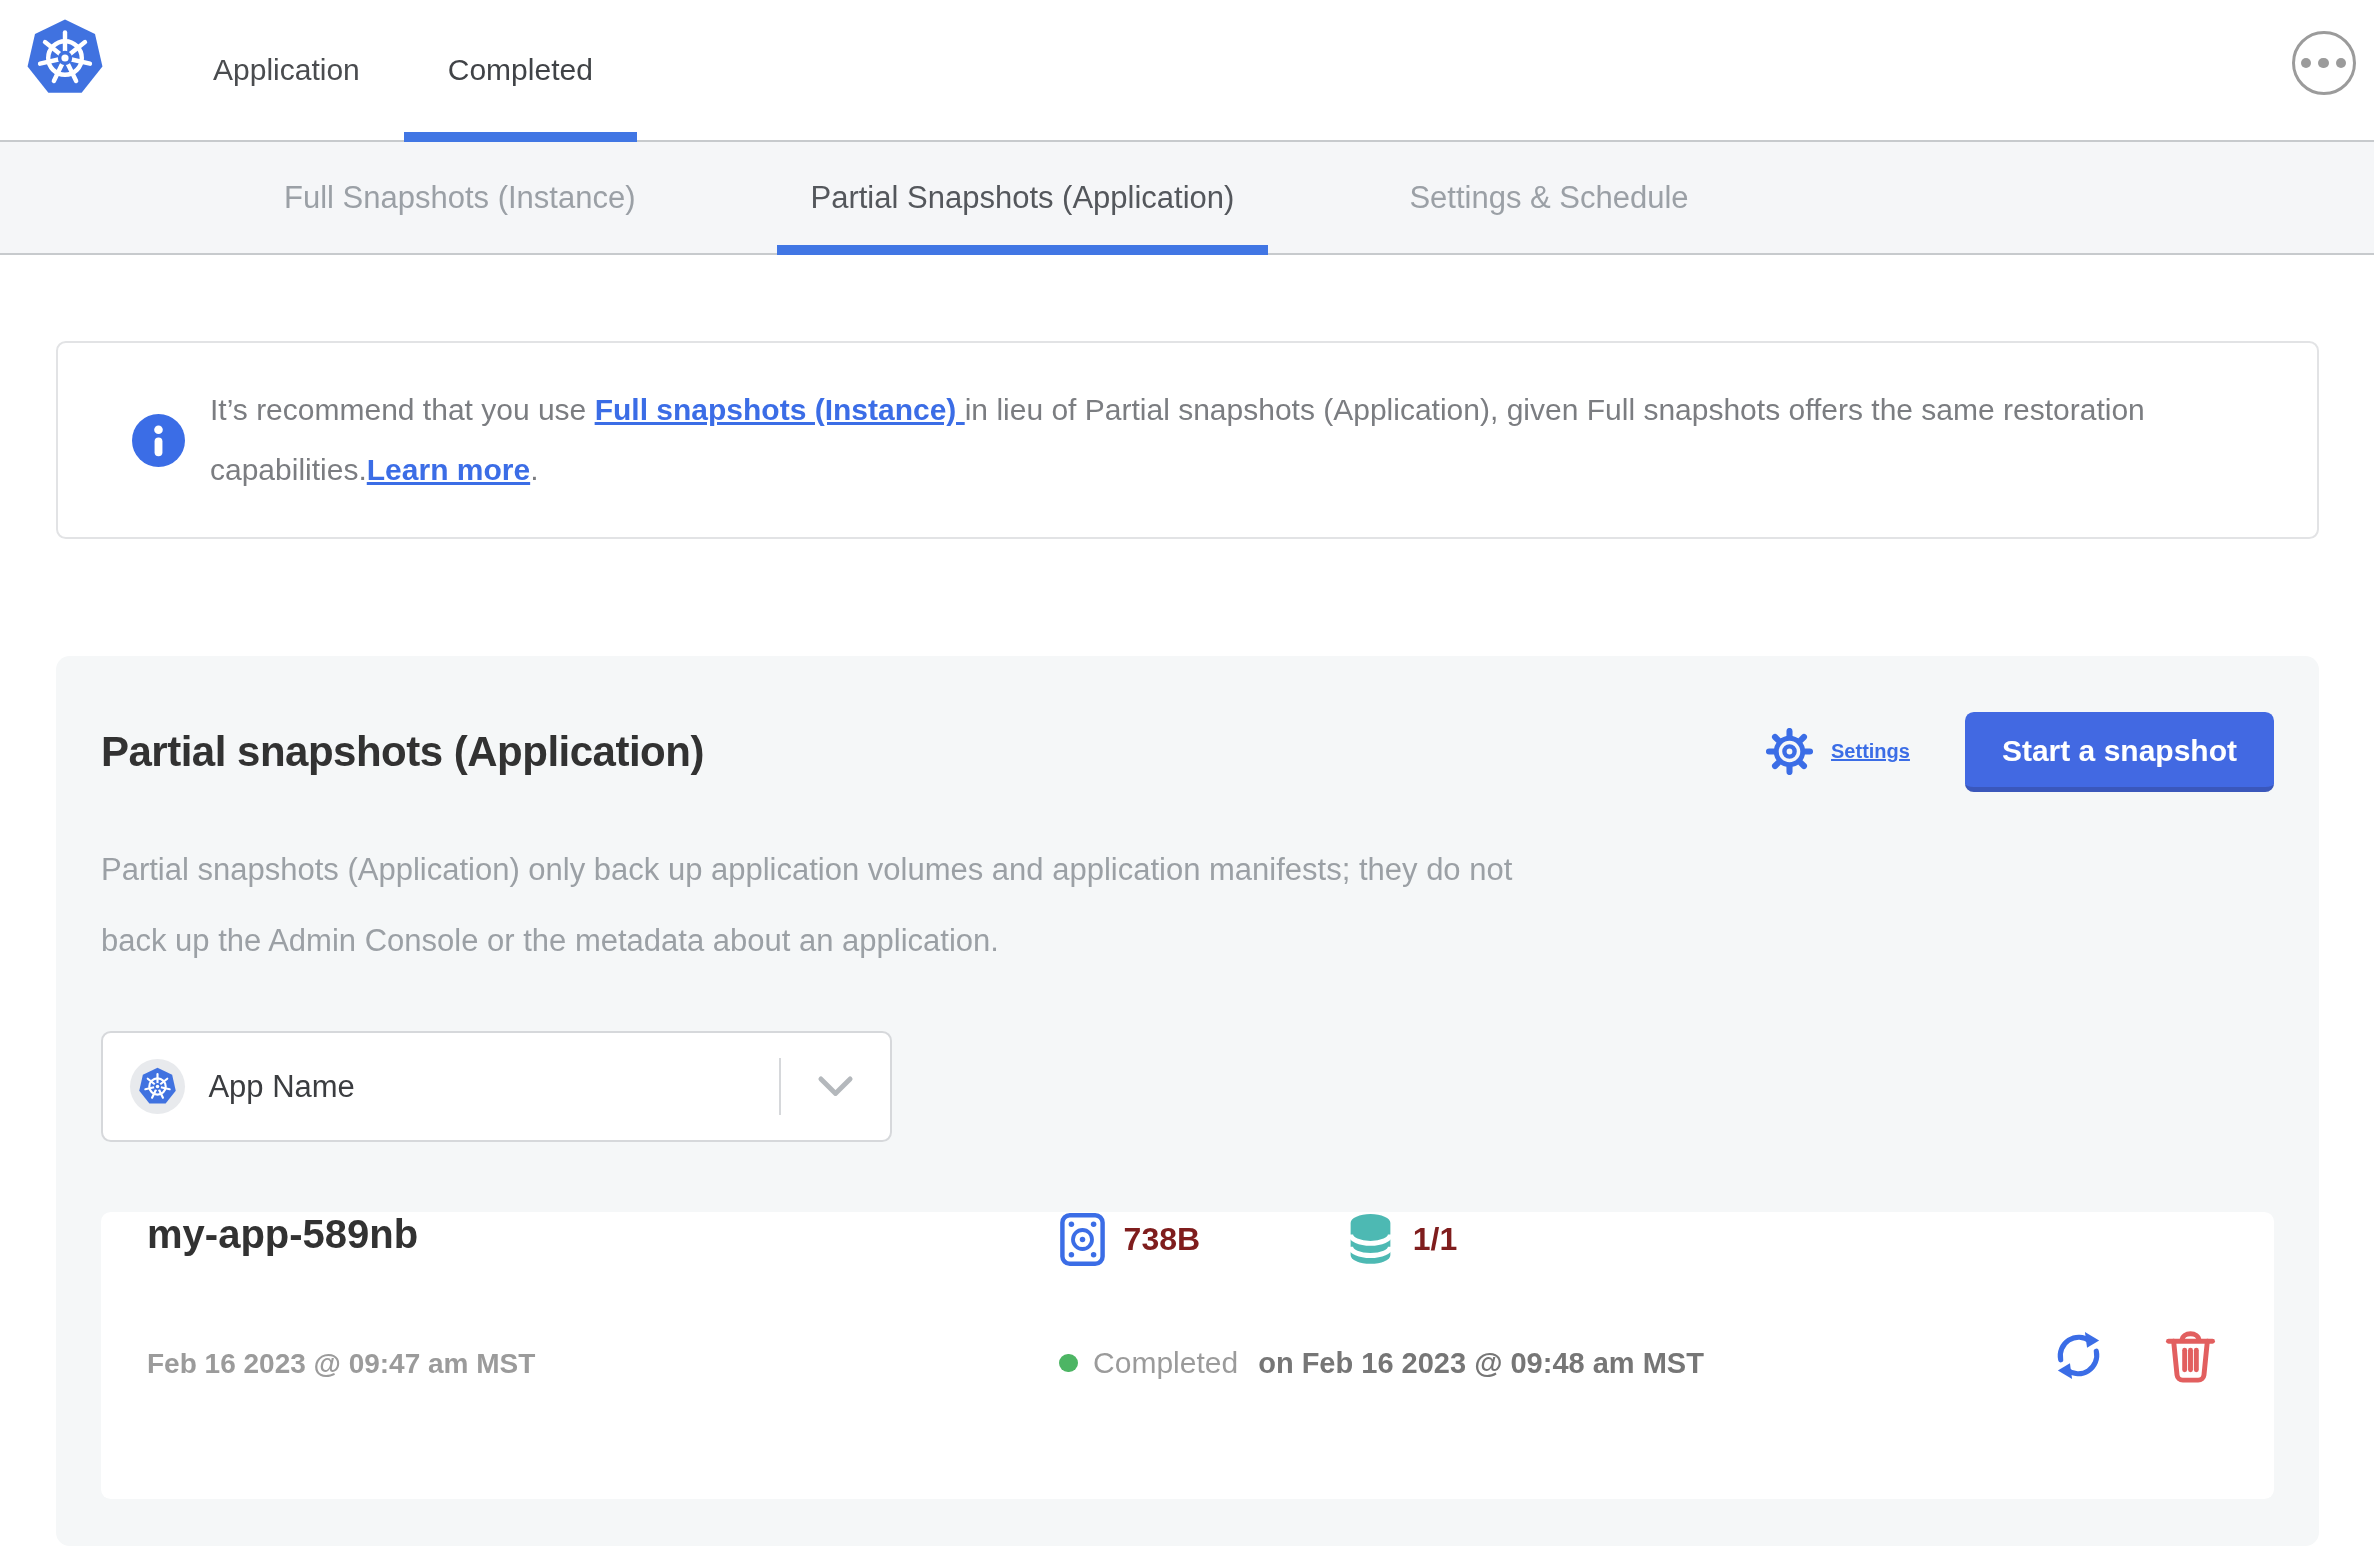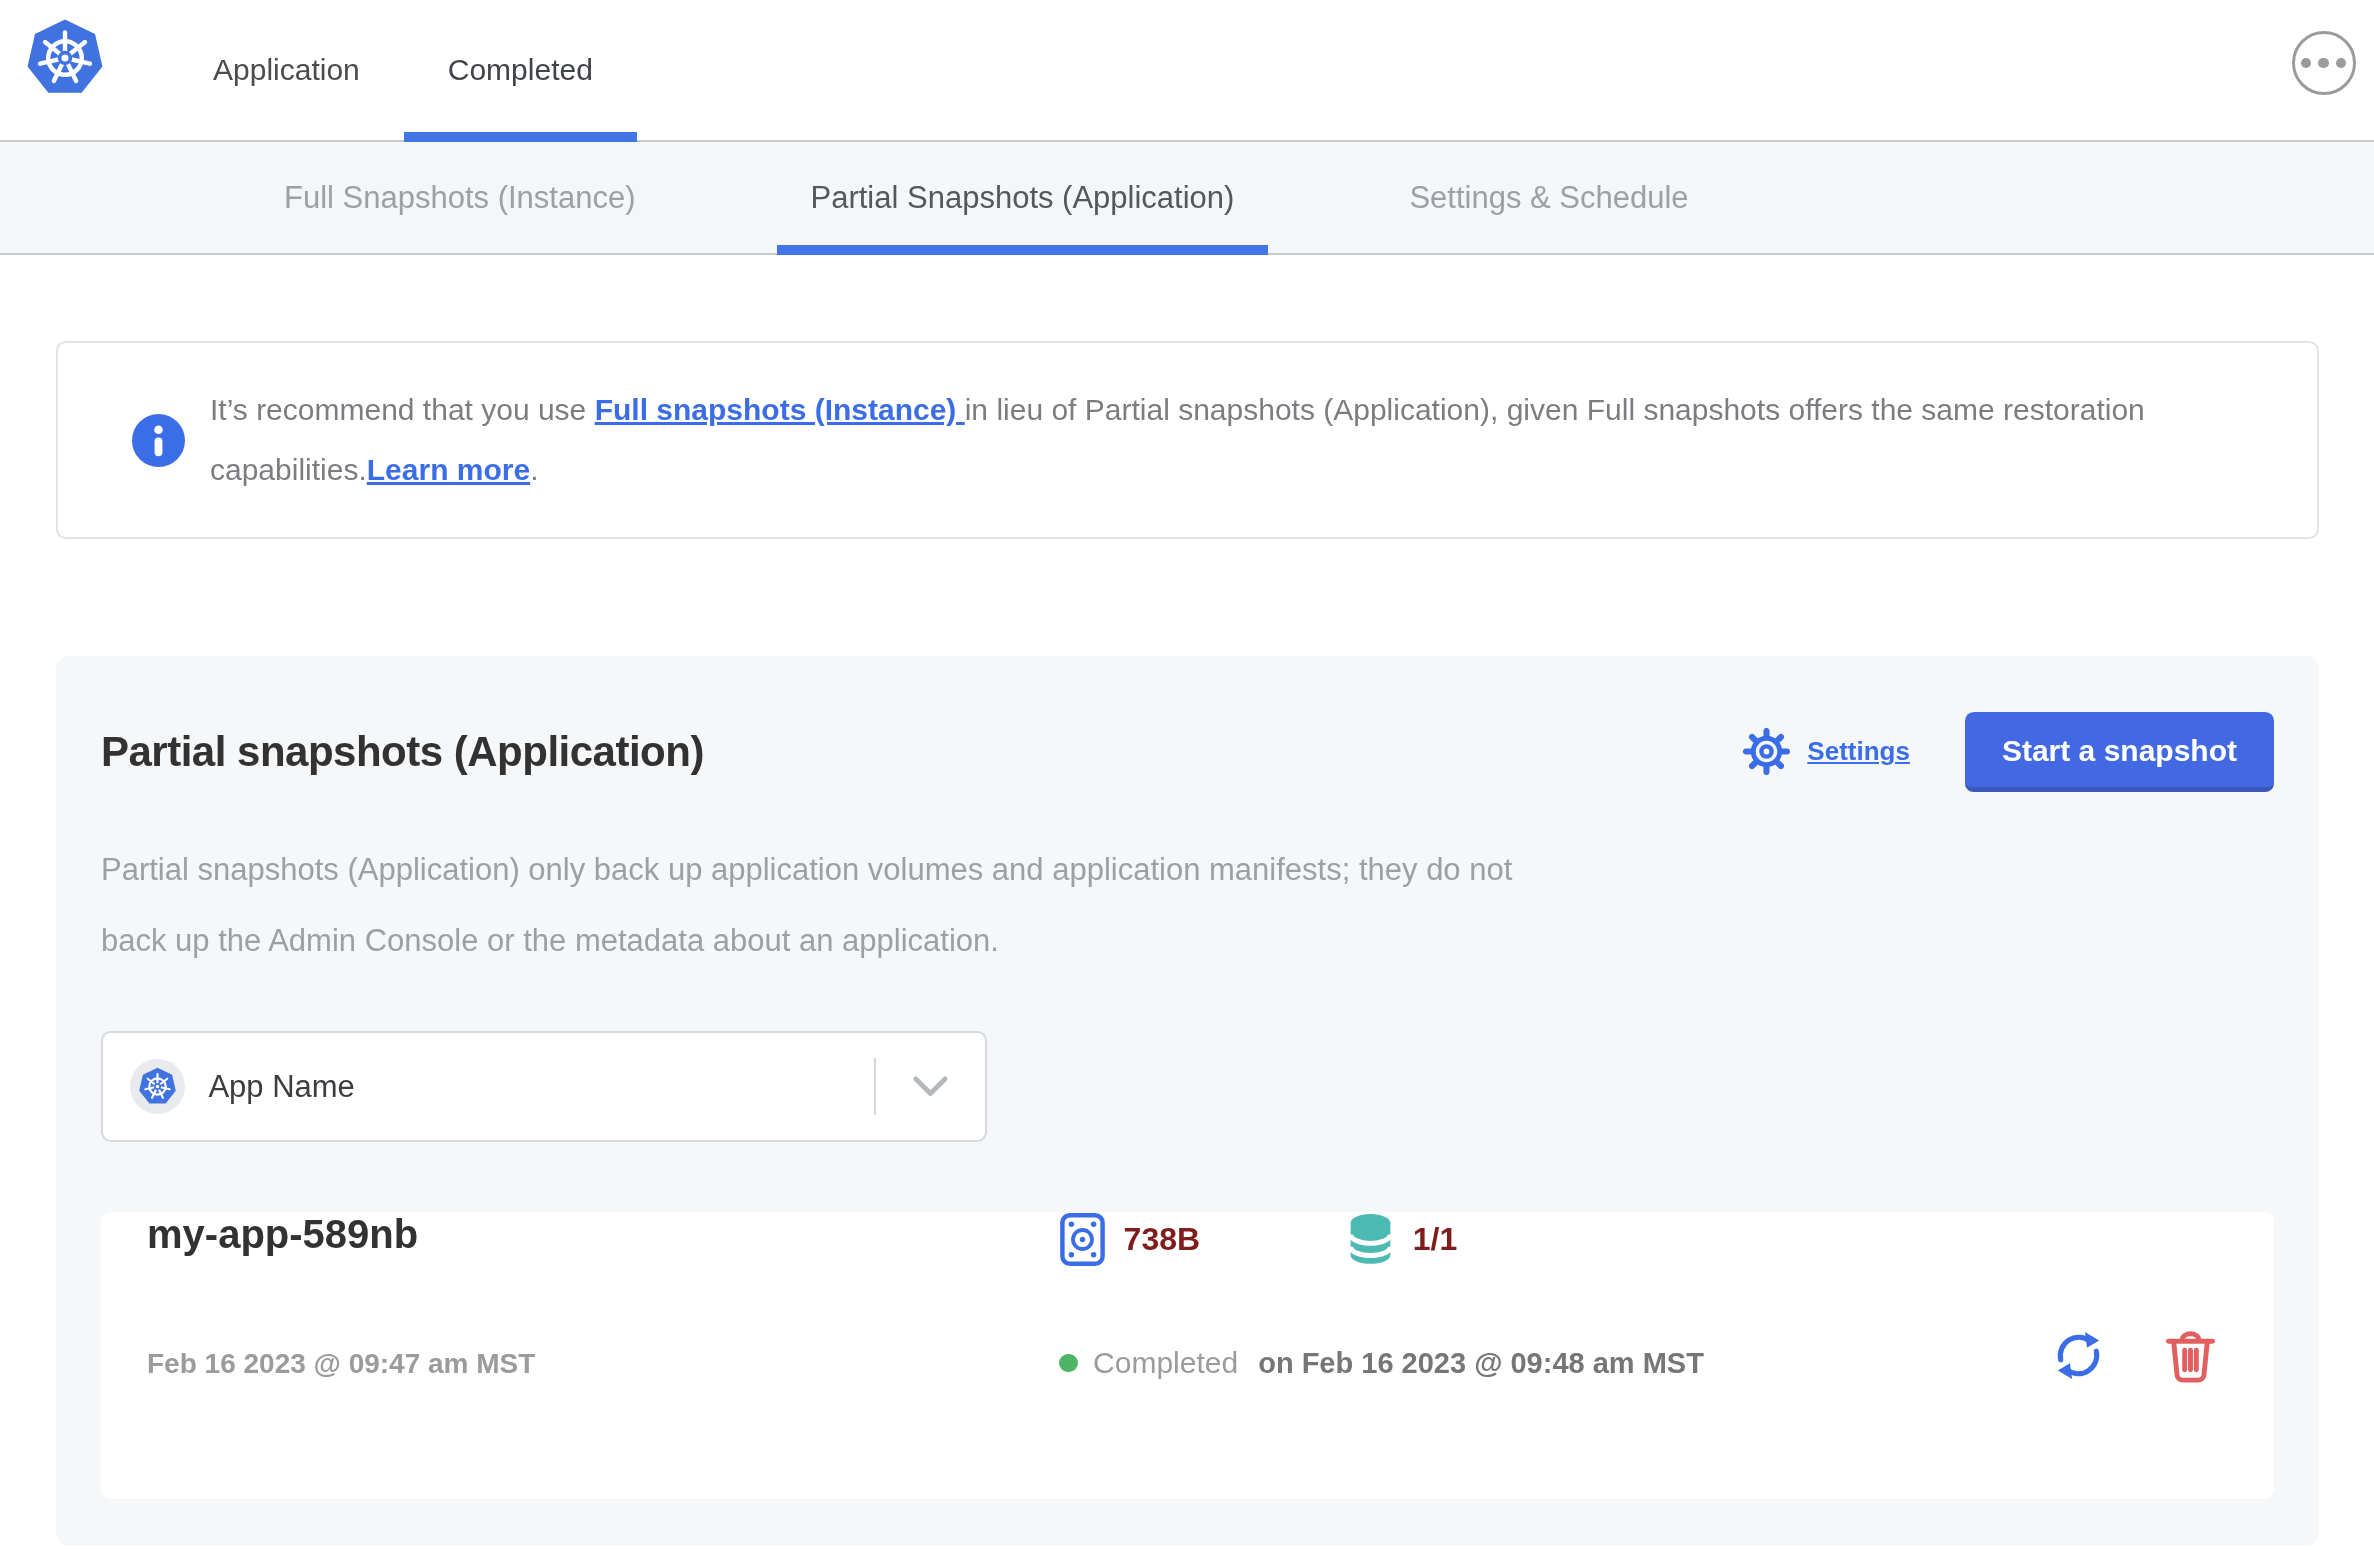--- a/index.html
+++ b/index.html
@@ -37,30 +37,30 @@
   .banner-text { margin-left:25px; font-size:30px; line-height:60px; color:#7b7d81; max-width:2029px; }
   .link { color:#3b6de6; font-weight:700; text-decoration:underline; cursor:pointer; }
 
   
   .section { margin:117px 56px 0; background:#f5f7f8; border-radius:13.7px;
              padding:55px 45px 47px; }
   .section-head { display:flex; align-items:center; justify-content:space-between; height:82px; }
   .section-title { font-size:42px; font-weight:700; color:#323232; letter-spacing:-0.5px; }
   .head-right { display:flex; align-items:center; }
   .gear { width:47px; height:47px; }
-  .settings-link { margin-left:17.6px; font-size:26px; font-weight:700; color:#3b6de6;
+  .settings-link { margin-left:17.6px; font-size:20px; font-weight:700; color:#3b6de6;
                    text-decoration:underline; cursor:pointer; }
   .btn-primary { margin-left:55px; background:#4269e2; border:none; border-bottom:5.9px solid #3a57bb;
                  border-radius:8.8px; color:#fff; font-size:30px; font-weight:700;
                  font-family:"Liberation Sans", sans-serif;
                  padding:22.4px 37px 19.5px; cursor:pointer; }
   .section-desc { margin-top:41px; font-size:31px; line-height:71px; color:#9ba0a5; max-width:1443px; }
 
   
-  .selector { margin-top:55px; width:886px; height:111px; background:#fff;
+  .selector { margin-top:55px; width:791px; height:111px; background:#fff;
               border:2px solid #d6d8db; border-radius:9.8px;
               display:flex; align-items:center; cursor:pointer; }
   .app-badge { width:55px; height:55px; border-radius:50%; background:#e8eaed;
                margin-left:27px; display:flex; align-items:center; justify-content:center; flex-shrink:0; }
   .app-badge svg { width:39px; height:39px; }
   .selector-label { margin-left:23.4px; font-size:31px; font-weight:500; color:#3b3d40; }
   .selector-divider { width:2px; height:57px; background:#d6d8db; margin-left:auto; }
   .chev-box { width:109px; display:flex; align-items:center; justify-content:center; }
 
   

